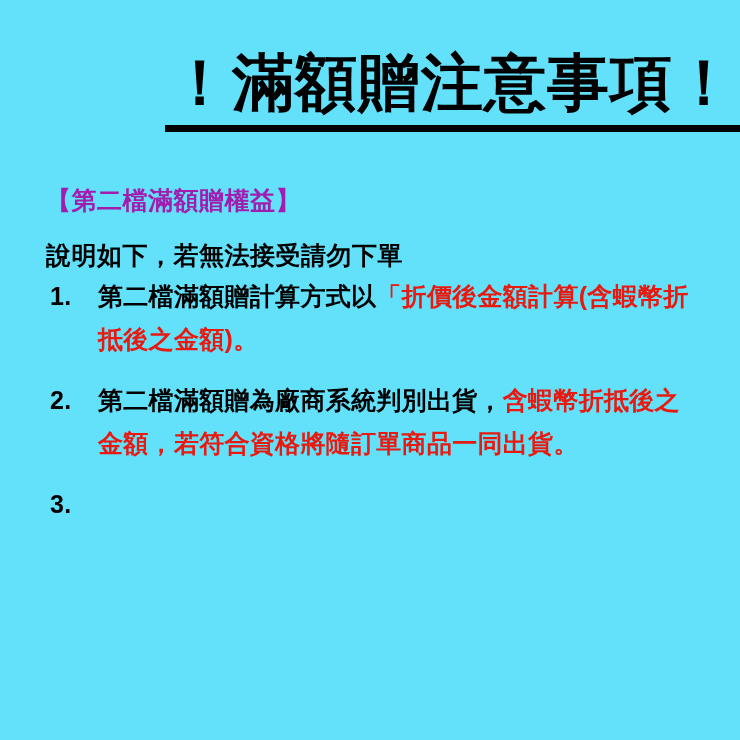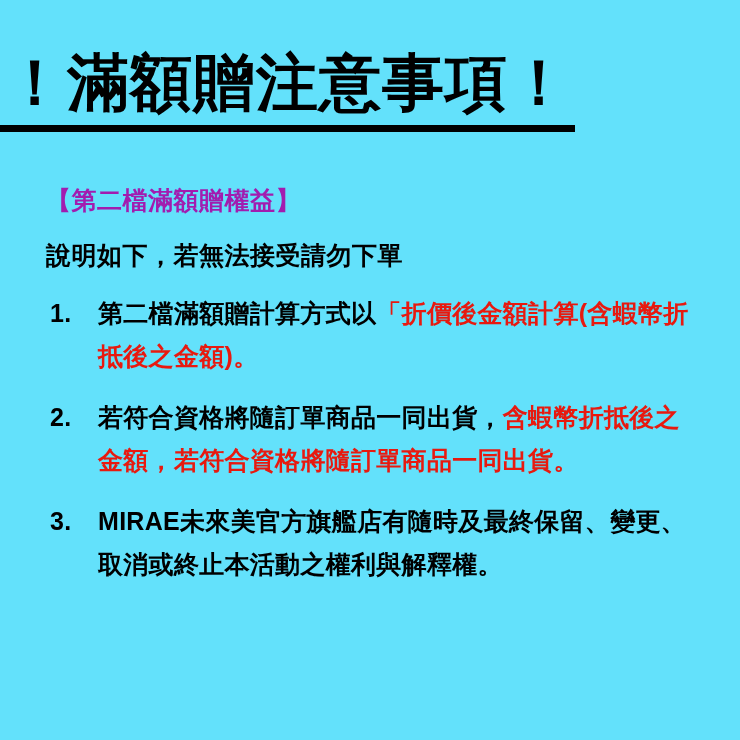--- a/index.html
+++ b/index.html
@@ -15,21 +15,21 @@
   }
   .poster {
     position: relative;
     width: 740px;
     height: 740px;
     background: #63E1FB;
     box-sizing: border-box;
   }
   .title-block {
     padding-top: 50px;
-    text-align: left;
+    text-align: right;
   }
   .title {
     display: inline-block;
     font-size: 62px;
     font-weight: bold;
     color: #000000;
     letter-spacing: 1px;
     line-height: 1.05;
     padding: 0 4px 10px 4px;
     border-bottom: 7px solid #000000;
@@ -43,21 +43,21 @@
     font-size: 25px;
     font-weight: bold;
     color: #a21caf;
     margin-bottom: 22px;
     letter-spacing: 0.5px;
   }
   .lead {
     font-size: 25px;
     font-weight: bold;
     color: #000000;
-    margin-bottom: 20px;
+    margin-bottom: 3px;
     letter-spacing: 0.5px;
   }
   ol.items {
     list-style: none;
     margin: 0;
     padding: 0;
   }
   ol.items li {
     position: relative;
     padding-left: 52px;
@@ -91,21 +91,21 @@
 
   <div class="body-block">
     <div class="subtitle">【第二檔滿額贈權益】</div>
     <div class="lead">說明如下，若無法接受請勿下單</div>
 
     <ol class="items">
       <li>
         <span class="num">1.</span><span>第二檔滿額贈計算方式以</span><span class="hl">「折價後金額計算(含蝦幣折抵後之金額)。</span>
       </li>
       <li>
-        <span class="num">2.</span><span>若符合資格將隨訂單商品一同出貨，</span><span class="hl">含蝦幣折抵後之金額，若符合資格將隨訂單商品一同出貨。</span>
+        <span class="num">2.</span><span>第二檔滿額贈為廠商系統判別出貨，</span><span class="hl">含蝦幣折抵後之金額，若符合資格將隨訂單商品一同出貨。</span>
       </li>
       <li>
-        <span class="num">3.</span><span>MIRAE未來美官方旗艦店有隨時及最終保留、變更、取消或終止本活動之權利與解釋權。</span><span class="hl"></span>
+        <span class="num">3.</span><span class="hl"></span>
       </li>
     </ol>
   </div>
 
 </div>
 
 </body></html>

